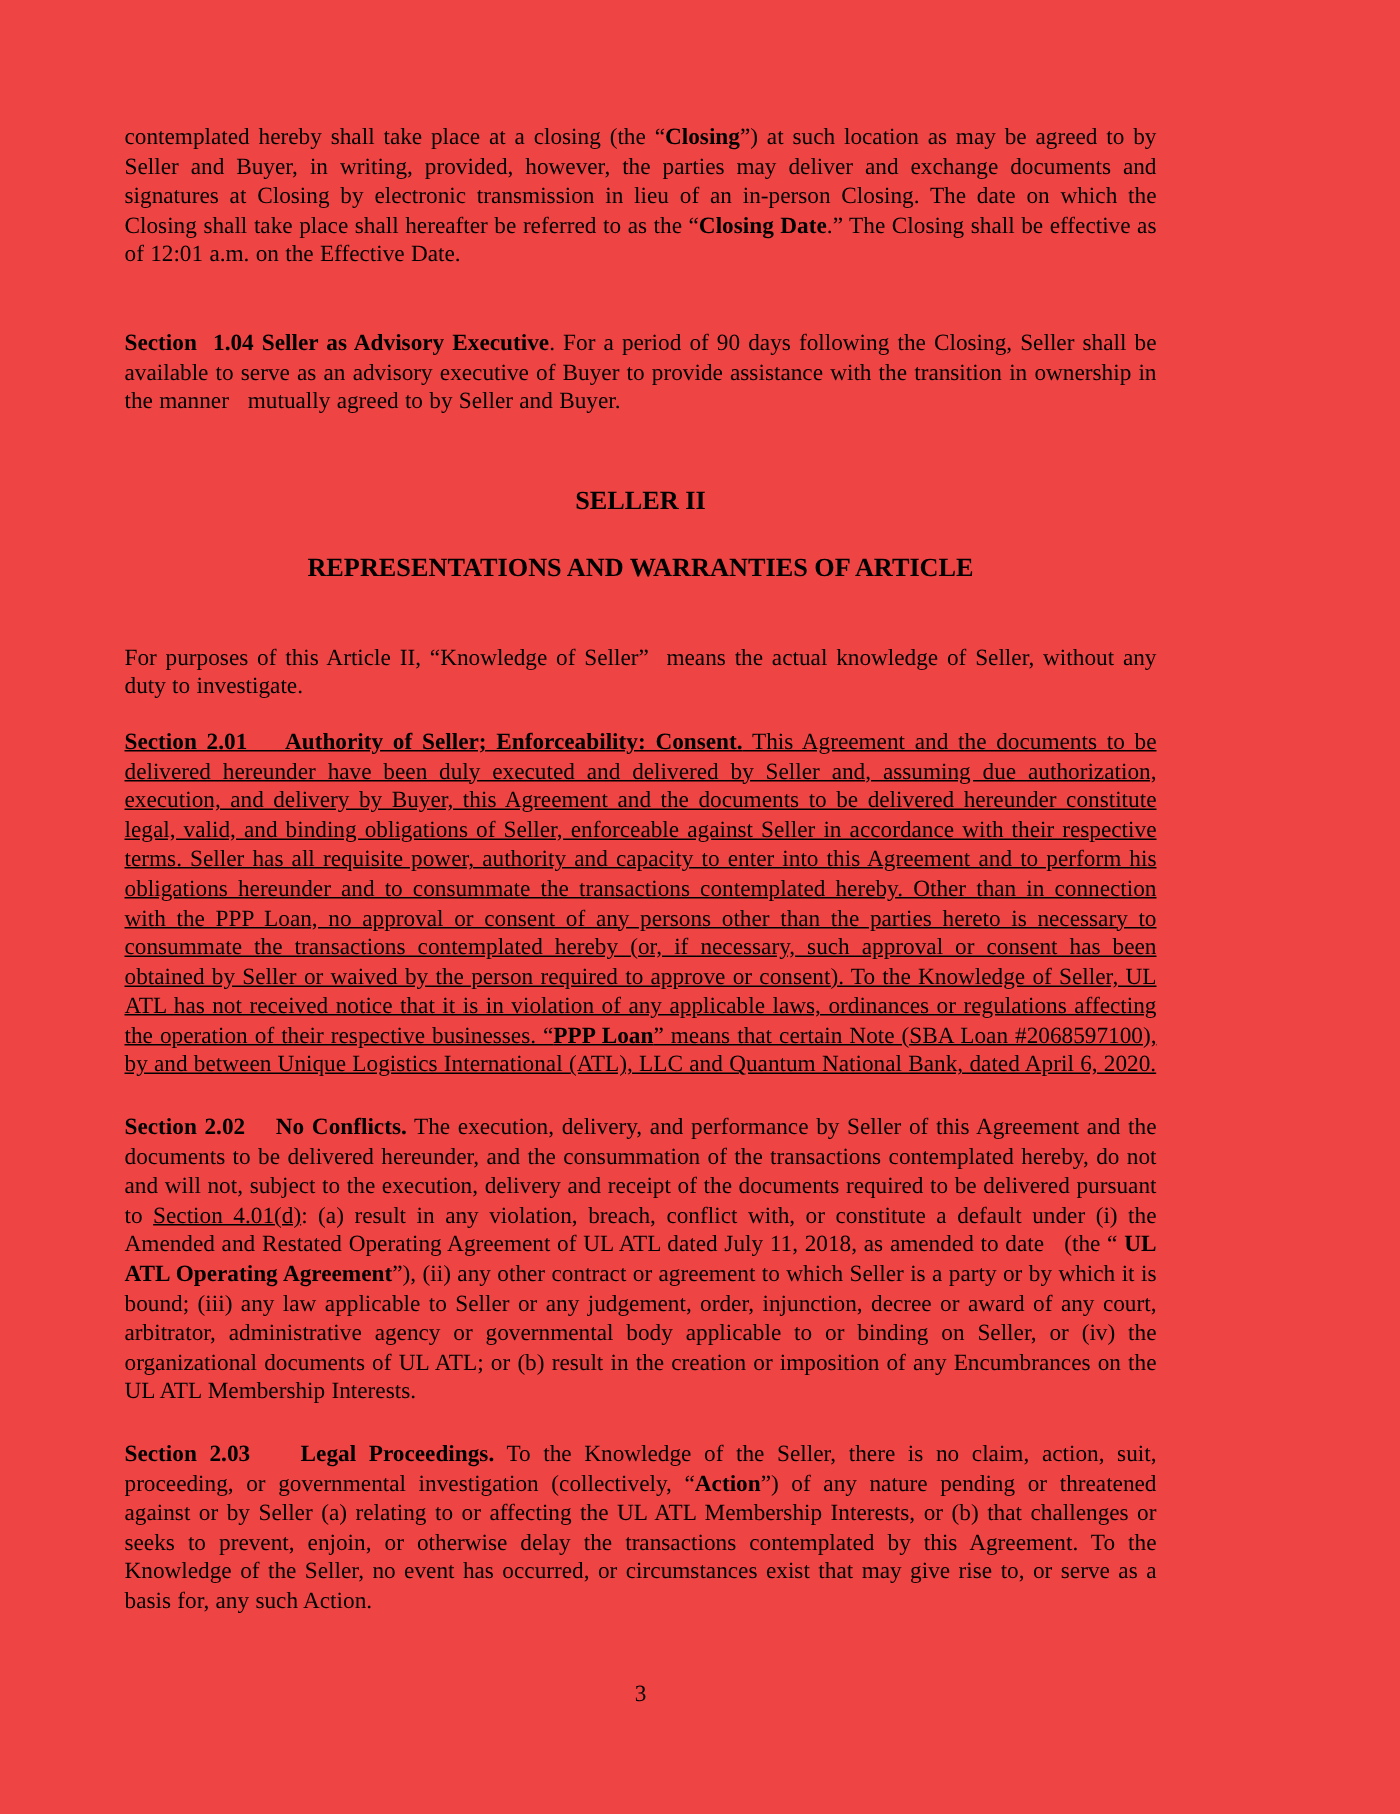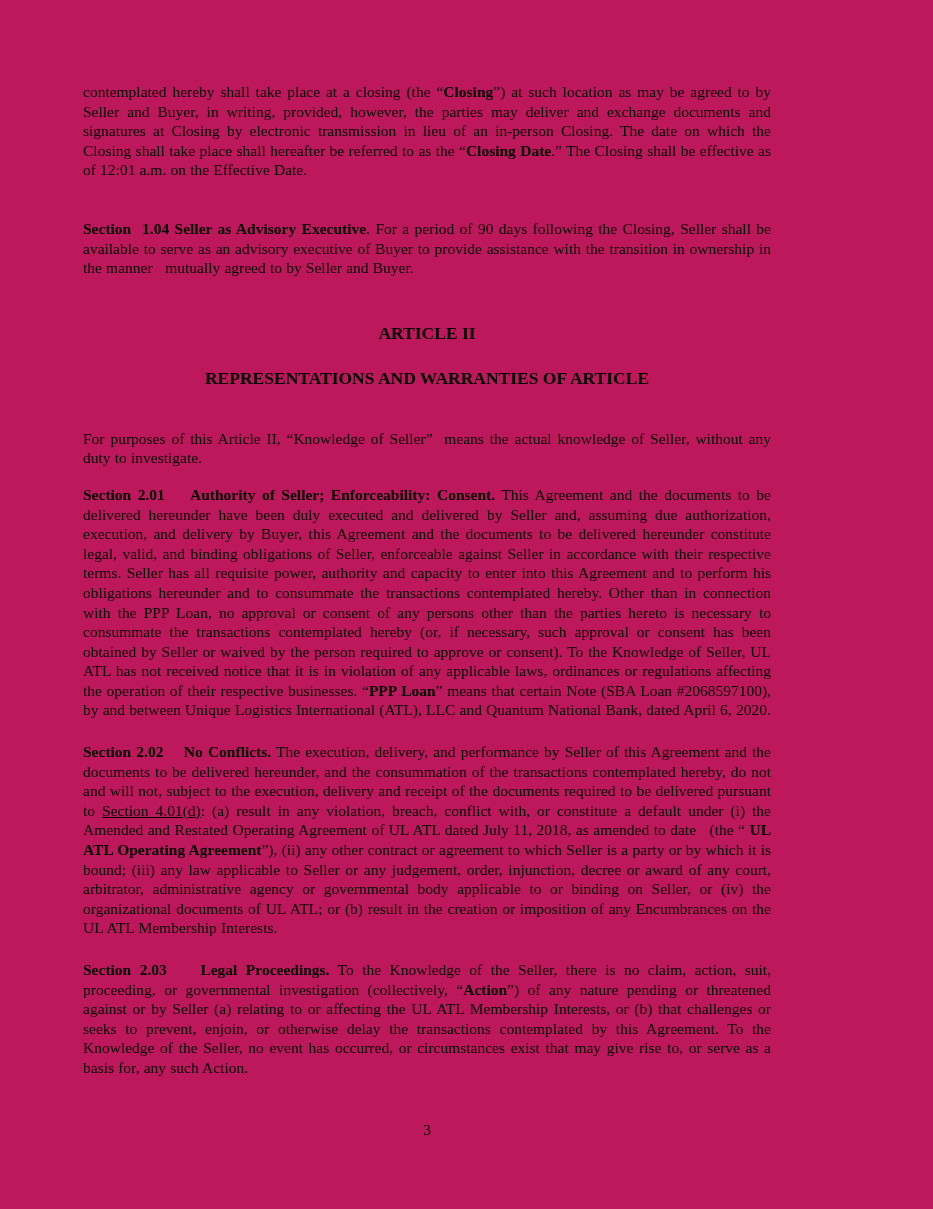--- a/index.html
+++ b/index.html
@@ -4,21 +4,21 @@
 <style>
   html, body {
     margin: 0;
     padding: 0;
     background: #ffffff;
   }
   .page {
     position: relative;
     width: 933px;
     height: 1209px;
-    background: #be185d;
+    background: #ef4444;
     color: #000000;
     font-family: "Liberation Serif", serif;
     overflow: hidden;
   }
   .doc-body {
     position: absolute;
     left: 83px;
     top: 82px;
     width: 688px;
   }
@@ -34,21 +34,21 @@
     font-size: 17.5px;
     line-height: 22px;
     font-weight: bold;
     text-align: center;
   }
   .seg-b { font-weight: bold; }
   .seg-u { text-decoration: underline; }
   
   .m-none  { margin-top: 0; }
   .m-line  { margin-top: 22px; }
-  .m-sm    { margin-top: 17px; }
+  .m-sm    { margin-top: 17px; text-decoration: underline; }
   .m-lg    { margin-top: 23px; }
   .m-xl    { margin-top: 39px; font-family: Liberation Serif, serif; }
   .m-xxl   { margin-top: 44px; }
   .m-xxl2  { margin-top: 40px; }
   .footer {
     position: absolute;
     left: 83px;
     top: 1120px;
     width: 688px;
     text-align: center;
@@ -56,21 +56,21 @@
     line-height: 19.6px;
   }
 </style>
 </head>
 <body>
 
 <div class="page">
   <div class="doc-body" id="doc-blocks">
       <p class="para m-none"><span>contemplated hereby shall take place at a closing (the “</span><span class="seg-b">Closing</span><span>”) at such location as may be agreed to by Seller and Buyer, in writing, provided, however, the parties may deliver and exchange documents and signatures at Closing by electronic transmission in lieu of an in-person Closing. The date on which the Closing shall take place shall hereafter be referred to as the “</span><span class="seg-b">Closing Date</span><span>.” The Closing shall be effective as of 12:01 a.m. on the Effective Date.</span></p>
       <p class="para m-xl"><span class="seg-b">Section&nbsp; 1.04 Seller as Advisory Executive</span><span>. For a period of 90 days following the Closing, Seller shall be available to serve as an advisory executive of Buyer to provide assistance with the transition in ownership in the manner&nbsp;&nbsp; mutually agreed to by Seller and Buyer.</span></p>
-      <p class="heading m-xxl"><span class="seg-b">ARTICLE II</span></p>
+      <p class="heading m-xxl"><span class="seg-b">SELLER II</span></p>
       <p class="heading m-lg"><span class="seg-b">REPRESENTATIONS AND WARRANTIES OF ARTICLE</span></p>
       <p class="para m-xxl2"><span>For purposes of this Article II, “Knowledge of Seller”&nbsp; means the actual knowledge of Seller, without any duty to investigate.</span></p>
       <p class="para m-sm"><span class="seg-b">Section 2.01&nbsp;&nbsp;&nbsp; Authority of Seller; Enforceability: Consent.</span><span> This Agreement and the documents to be delivered hereunder have been duly executed and delivered by Seller and, assuming due authorization, execution, and delivery by Buyer, this Agreement and the documents to be delivered hereunder constitute legal, valid, and binding obligations of Seller, enforceable against Seller in accordance with their respective terms. Seller has all requisite power, authority and capacity to enter into this Agreement and to perform his obligations hereunder and to consummate the transactions contemplated hereby. Other than in connection with the PPP Loan, no approval or consent of any persons other than the parties hereto is necessary to consummate the transactions contemplated hereby (or, if necessary, such approval or consent has been obtained by Seller or waived by the person required to approve or consent). To the Knowledge of Seller, UL ATL has not received notice that it is in violation of any applicable laws, ordinances or regulations affecting the operation of their respective businesses. “</span><span class="seg-b">PPP Loan</span><span>” means that certain Note (SBA Loan #2068597100), by and between Unique Logistics International (ATL), LLC and Quantum National Bank, dated April 6, 2020.</span></p>
       <p class="para m-line"><span class="seg-b">Section 2.02&nbsp;&nbsp;&nbsp; No Conflicts.</span><span> The execution, delivery, and performance by Seller of this Agreement and the documents to be delivered hereunder, and the consummation of the transactions contemplated hereby, do not and will not, subject to the execution, delivery and receipt of the documents required to be delivered pursuant to </span><span class="seg-u">Section 4.01(d)</span><span>: (a) result in any violation, breach, conflict with, or constitute a default under (i) the Amended and Restated Operating Agreement of UL ATL dated July 11, 2018, as amended to date&nbsp;&nbsp; (the “ </span><span class="seg-b">UL ATL Operating Agreement</span><span>”), (ii) any other contract or agreement to which Seller is a party or by which it is bound; (iii) any law applicable to Seller or any judgement, order, injunction, decree or award of any court, arbitrator, administrative agency or governmental body applicable to or binding on Seller, or (iv) the organizational documents of UL ATL; or (b) result in the creation or imposition of any Encumbrances on the UL ATL Membership Interests.</span></p>
       <p class="para m-line"><span class="seg-b">Section 2.03&nbsp;&nbsp;&nbsp; Legal Proceedings.</span><span> To the Knowledge of the Seller, there is no claim, action, suit, proceeding, or governmental investigation (collectively, “</span><span class="seg-b">Action</span><span>”) of any nature pending or threatened against or by Seller (a) relating to or affecting the UL ATL Membership Interests, or (b) that challenges or seeks to prevent, enjoin, or otherwise delay the transactions contemplated by this Agreement. To the Knowledge of the Seller, no event has occurred, or circumstances exist that may give rise to, or serve as a basis for, any such Action.</span></p>
     </div>
   <div class="footer">3</div>
 </div>
 
 </body></html>

